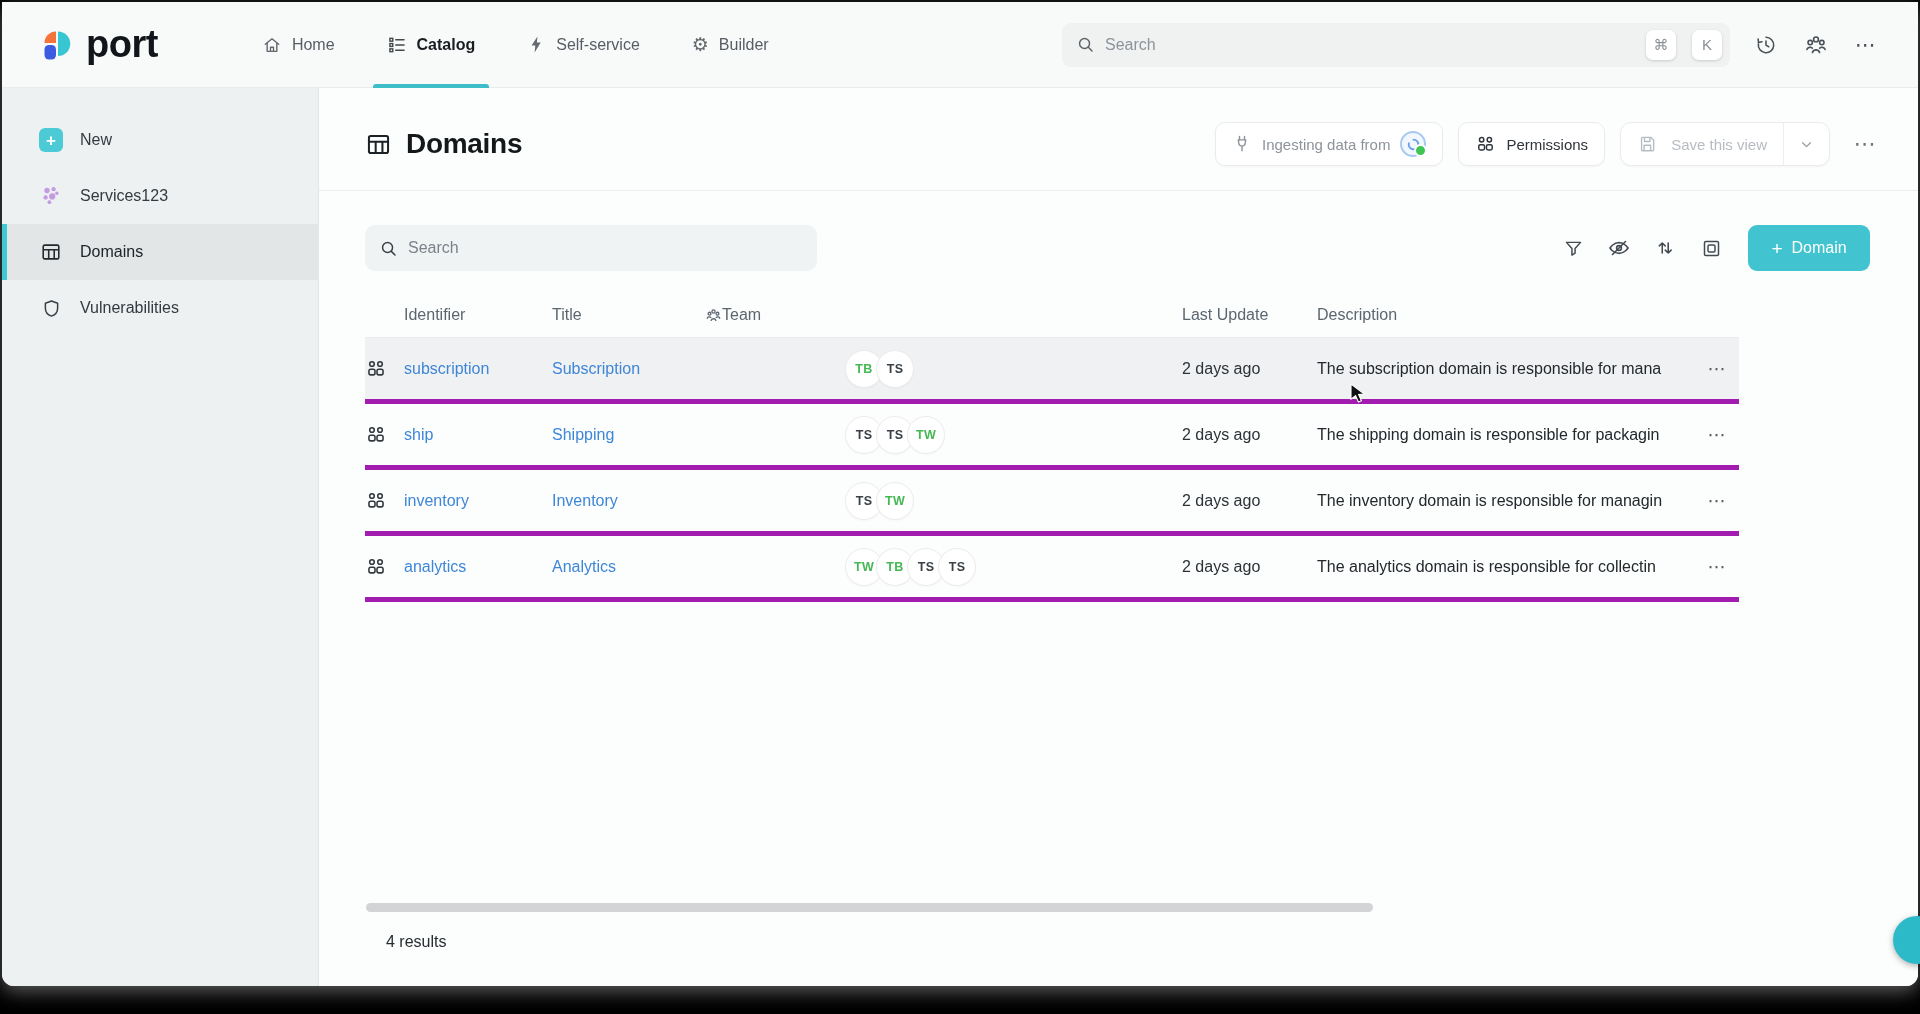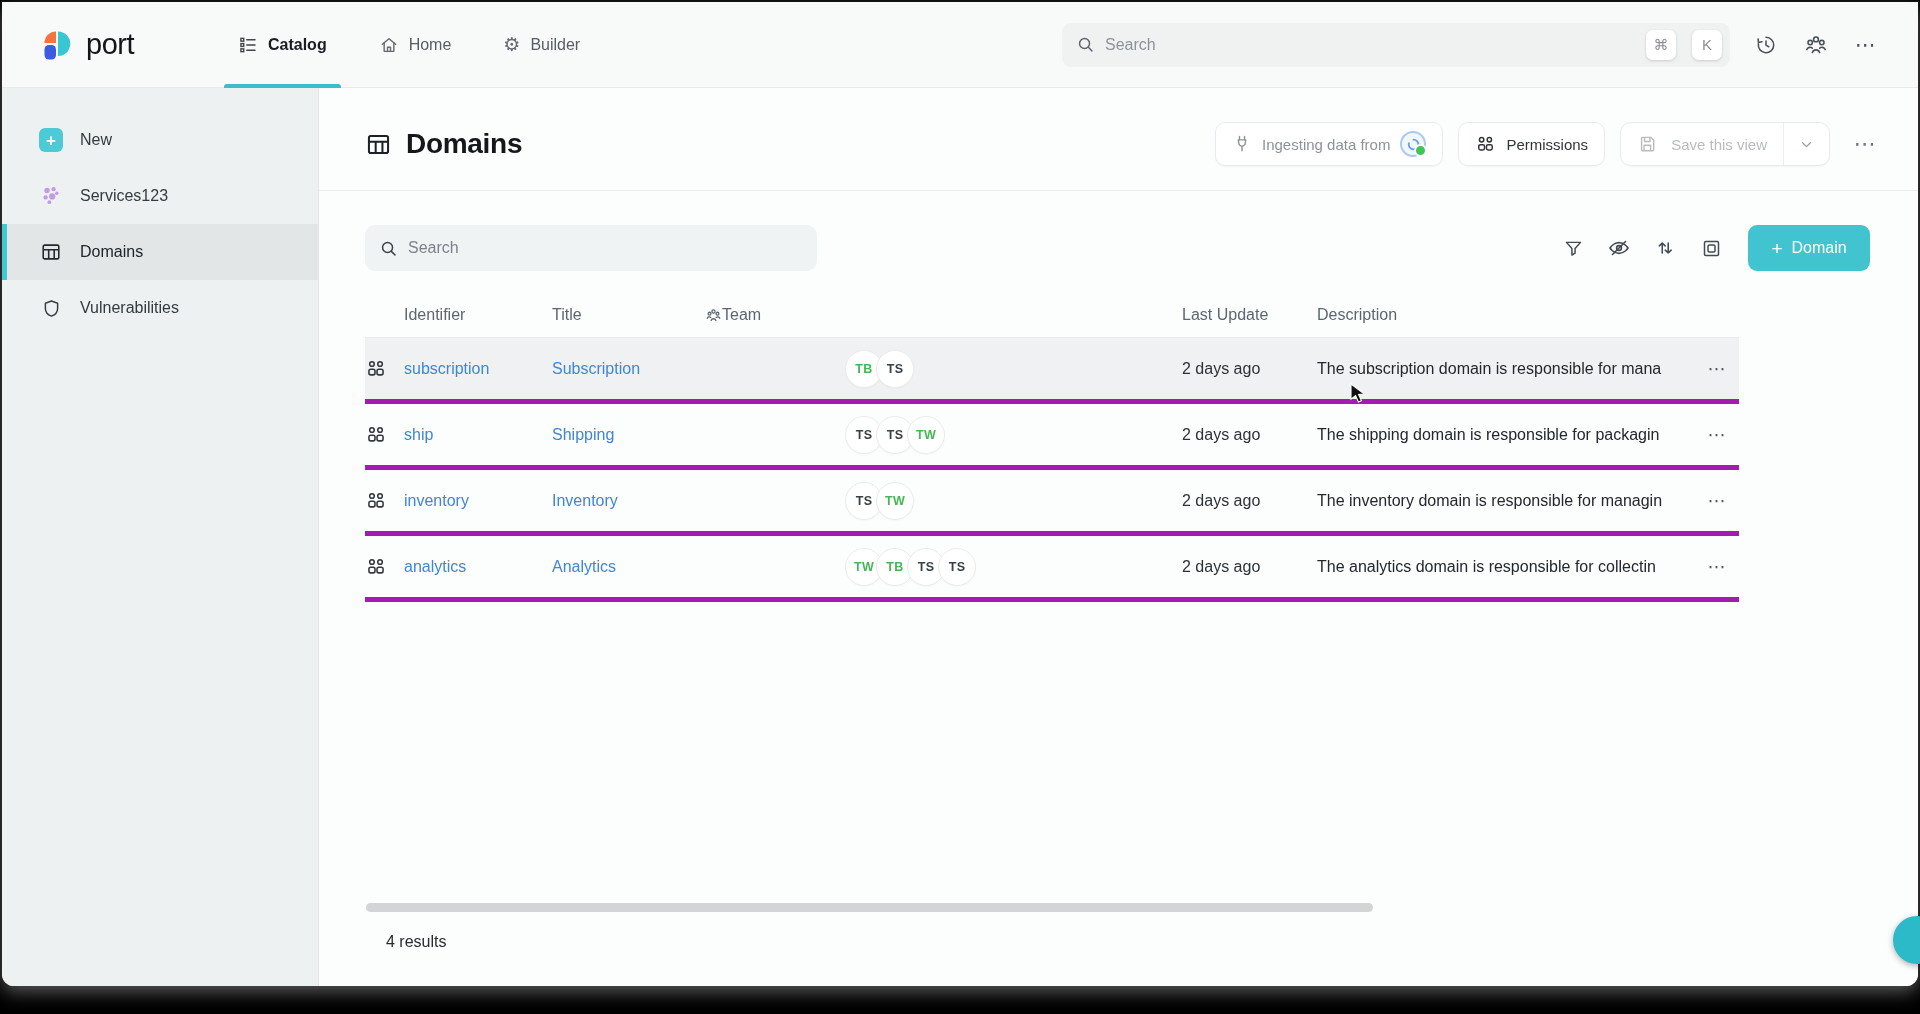--- a/index.html
+++ b/index.html
@@ -7,21 +7,21 @@
   body { font-family:"Liberation Sans","DejaVu Sans",sans-serif; color:#23282d; position:relative; }
 
   .app { position:absolute; left:2px; top:2px; width:1916px; height:984px; background:#fcfdfd;
          display:flex; flex-direction:column; border-radius:0 0 12px 12px;
          box-shadow:0 6px 18px rgba(160,160,160,.55); overflow:hidden; }
 
   
   .navbar { height:86px; flex:0 0 86px; background:#f8f9f9; border-bottom:1px solid #e9eaeb;
             display:flex; align-items:center; padding:0 34px 0 36px; }
   .logo { display:flex; align-items:center; gap:10px; }
-  .logo-text { font-size:29px; font-weight:400; color:#121519; letter-spacing:-.5px; }
+  .logo-text { font-size:38px; font-weight:700; color:#121519; letter-spacing:-.5px; }
   .tabs { display:flex; margin-left:78px; height:86px; }
   .tab { display:flex; align-items:center; gap:10px; padding:0 14px; margin:0 12px; height:86px;
          font-size:16px; color:#565d64; position:relative; cursor:pointer; }
   .tab svg, .tab .uicon { opacity:.85; }
   .tab.active { color:#191d21; font-weight:600; }
   .tab.active::after { content:""; position:absolute; left:0; right:0; bottom:0; height:4px;
                        background:#3cbdc8; border-radius:3px 3px 0 0; }
   .uicon { font-size:19px; color:#4a5056; line-height:1; }
 
   .nav-search { margin-left:auto; width:668px; height:44px; background:#f0f1f1; border-radius:9px;
@@ -126,36 +126,42 @@
     <div class="logo">
       <svg width="38" height="38" viewBox="0 0 38 38">
         <path d="M6.5 17 A11.5 11.5 0 0 1 18 5.5 L18 17 Z" fill="#f4743b"></path>
         <path d="M20 5.5 a12 12 0 0 1 0 24.5 Z" fill="#38c6d2"></path>
         <rect x="6.5" y="19" width="11.5" height="14.5" rx="4.5" fill="#3b5ce0"></rect>
       </svg>
       <span class="logo-text">port</span>
     </div>
 
     <nav class="tabs">
+      <div class="tab">
+        <svg width="20" height="20" viewBox="0 0 24 24" fill="none" stroke="#4a5056" stroke-width="1.7" stroke-linecap="round" stroke-linejoin="round">
+          <path d="M4 11.2 12 4.4l8 6.8"></path>
+            <path d="M6.2 9.8V19.6h11.6V9.8"></path>
+            <path d="M10.2 19.6v-5h3.6v5"></path>
+        </svg>
+        <span>Home</span>
+      </div>
       <div class="tab active">
         <svg width="20" height="20" viewBox="0 0 24 24" fill="none" stroke="#23282d" stroke-width="1.7" stroke-linecap="round">
           <rect x="3.5" y="4" width="3.4" height="3.4"></rect>
             <rect x="3.5" y="10.3" width="3.4" height="3.4"></rect>
             <rect x="3.5" y="16.6" width="3.4" height="3.4"></rect>
           <path d="M10.5 5.7h10M10.5 12h10M10.5 18.3h10"></path>
         </svg>
         <span>Catalog</span>
       </div>
       <div class="tab">
-        <svg width="20" height="20" viewBox="0 0 24 24" fill="none" stroke="#4a5056" stroke-width="1.7" stroke-linecap="round" stroke-linejoin="round">
-          <path d="M4 11.2 12 4.4l8 6.8"></path>
-            <path d="M6.2 9.8V19.6h11.6V9.8"></path>
-            <path d="M10.2 19.6v-5h3.6v5"></path>
+        <svg width="19" height="19" viewBox="0 0 24 24" fill="#4a5056">
+          <path d="M13.2 2 5.8 13.4h4.7L9.6 22l7.7-12.4h-4.8Z"></path>
         </svg>
-        <span>Home</span>
+        <span>Self-service</span>
       </div>
       <div class="tab">
         <span class="uicon">⚙</span>
         <span>Builder</span>
       </div>
     </nav>
 
     <div class="nav-search">
       <svg width="19" height="19" viewBox="0 0 24 24" fill="none" stroke="#5b6268" stroke-width="1.8" stroke-linecap="round">
         <circle cx="10.8" cy="10.8" r="6.3"></circle>

